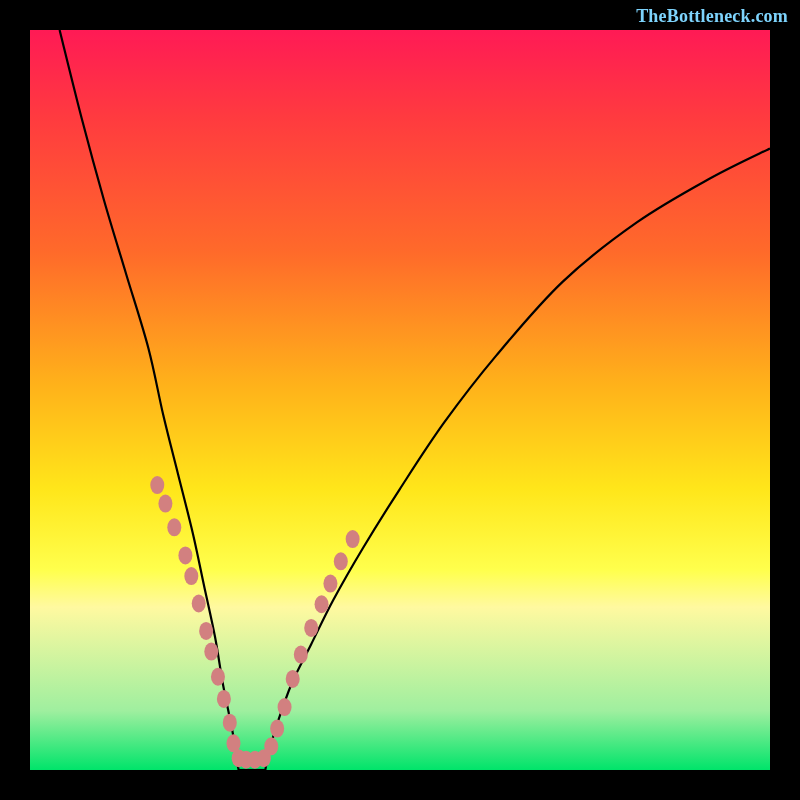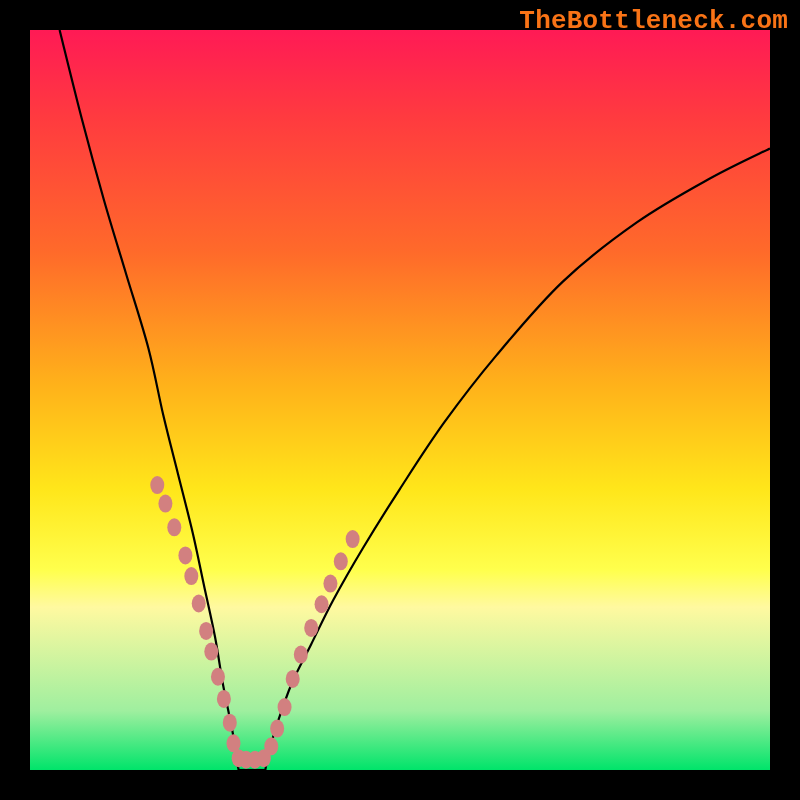--- a/index.html
+++ b/index.html
@@ -31,24 +31,24 @@
       #ffff4d 73%,
       #fff9a0 78%,
       #9fef9f 92%,
       #00e46a 100%
     );
   }
   .watermark {
     position: absolute;
     top: 6px;
     right: 12px;
-    font-family: Liberation Mono, monospace;
-    font-size: 26px;
+    font-family: Liberation Serif, serif;
+    font-size: 18px;
     font-weight: 600;
-    color: #f97316;
+    color: #7dd3fc;
     letter-spacing: 0.2px;
   }
   svg.curves {
     position: absolute;
     left: 0; top: 0;
     width: 740px;
     height: 740px;
   }
   .bead {
     fill: #d28080;

